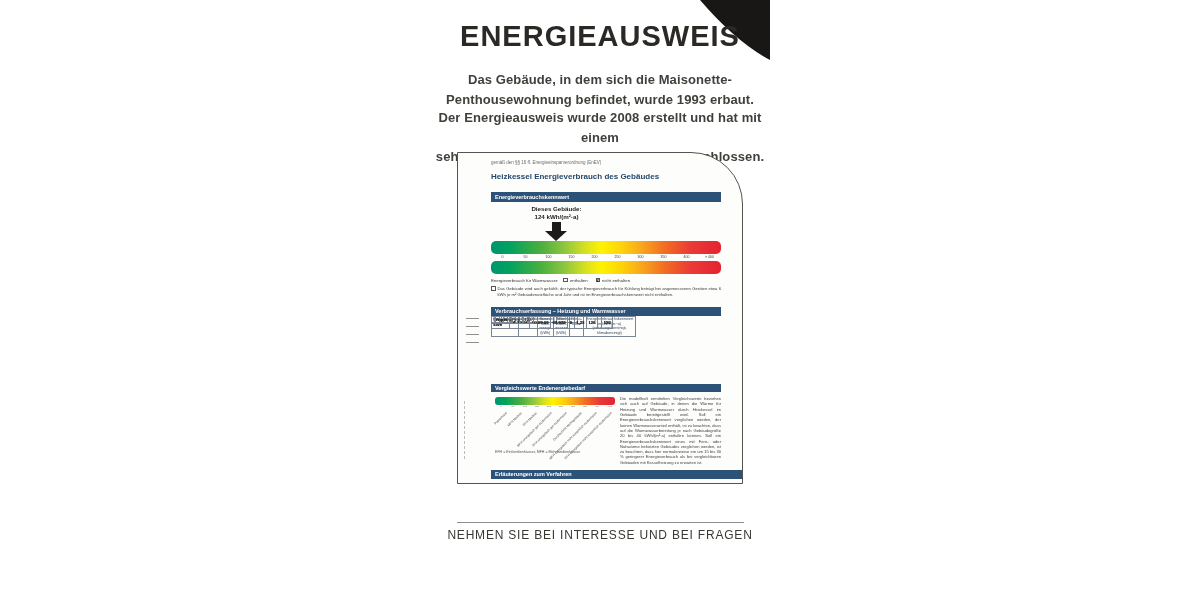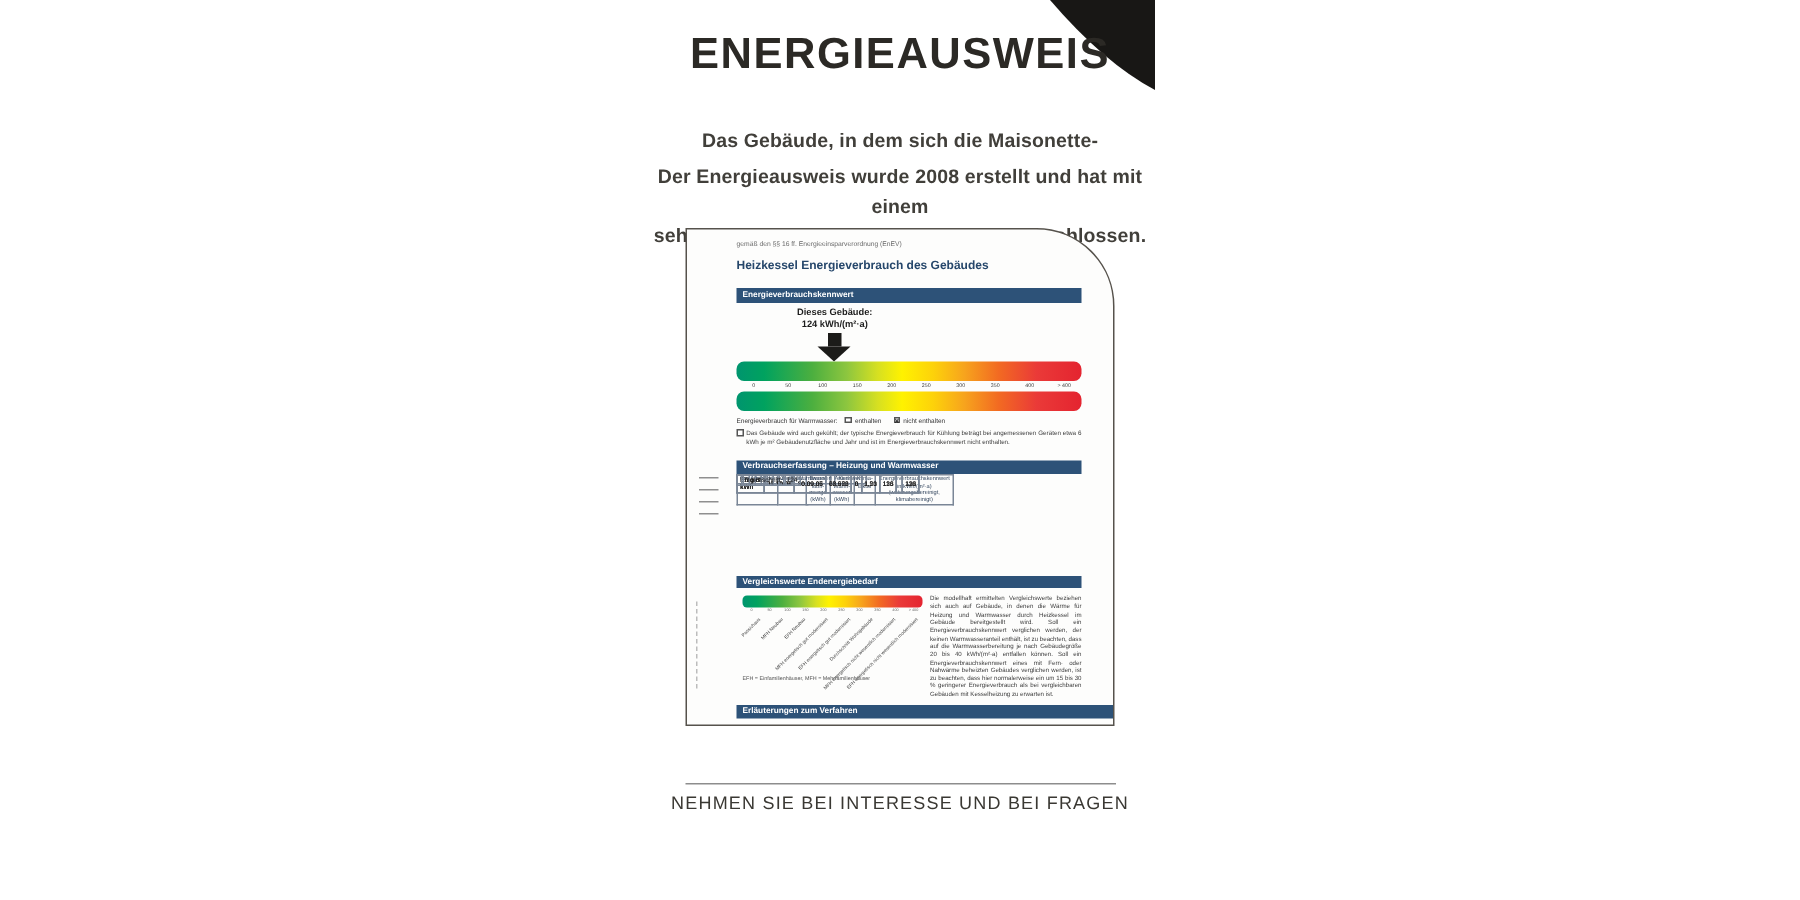--- a/index.html
+++ b/index.html
@@ -6,21 +6,21 @@
   html,body { width:1200px; height:600px; background:#ffffff; font-family:"Liberation Sans", sans-serif; }
   .page { position:relative; width:340px; height:540px; margin:0 auto; background:#fff; overflow:hidden; }
 
   .corner { position:absolute; top:0; right:0; width:70px; height:60px; }
 
   .main-title { position:absolute; top:20px; left:0; width:100%; text-align:center;
     font-size:29px; font-weight:700; letter-spacing:1px; color:#2b2925; }
 
   .para { position:absolute; left:0; width:100%; text-align:center; color:#413f3a;
     font-size:13px; font-weight:600; line-height:1.5; letter-spacing:0.1px; }
-  .para-intro { top:84px; }
+  .para-intro { top:70px; }
   .para-note  { top:108px; }
   .para span { display:block; }
 
   
   .cert { position:absolute; left:27px; top:152px; width:286px; height:332px;
     background:#fdfdfc; border:1px solid #56524c; border-radius:0 52px 0 0; overflow:hidden; }
   .cert * { position:absolute; }
 
   .reg-note { left:33px; top:7px; font-size:4.5px; color:#6b6b6b; }
   .cert-h1  { left:33px; top:19px; font-size:8px; font-weight:700; color:#26476b; }
@@ -101,20 +101,21 @@
 <div class="page">
 
   <svg class="corner" viewBox="0 0 70 60" preserveAspectRatio="none">
     <path d="M0,0 H70 V60 Q36,42 0,0 Z" fill="#181715"></path>
   </svg>
 
   <div class="main-title">ENERGIEAUSWEIS</div>
 
   <div class="para para-intro">
     <span>Das Gebäude, in dem sich die Maisonette-</span>
+    <span>Penthousewohnung befindet, wurde 1993 erbaut.</span>
   </div>
 
   <div class="para para-note">
     <span>Der Energieausweis wurde 2008 erstellt und hat mit einem</span>
     <span>sehr guten Wert von 124 kWh/(m²*a) abgeschlossen.</span>
   </div>
 
   <div class="cert">
 
     <div class="reg-note">gemäß den §§ 16 ff. Energieeinsparverordnung (EnEV)</div>

